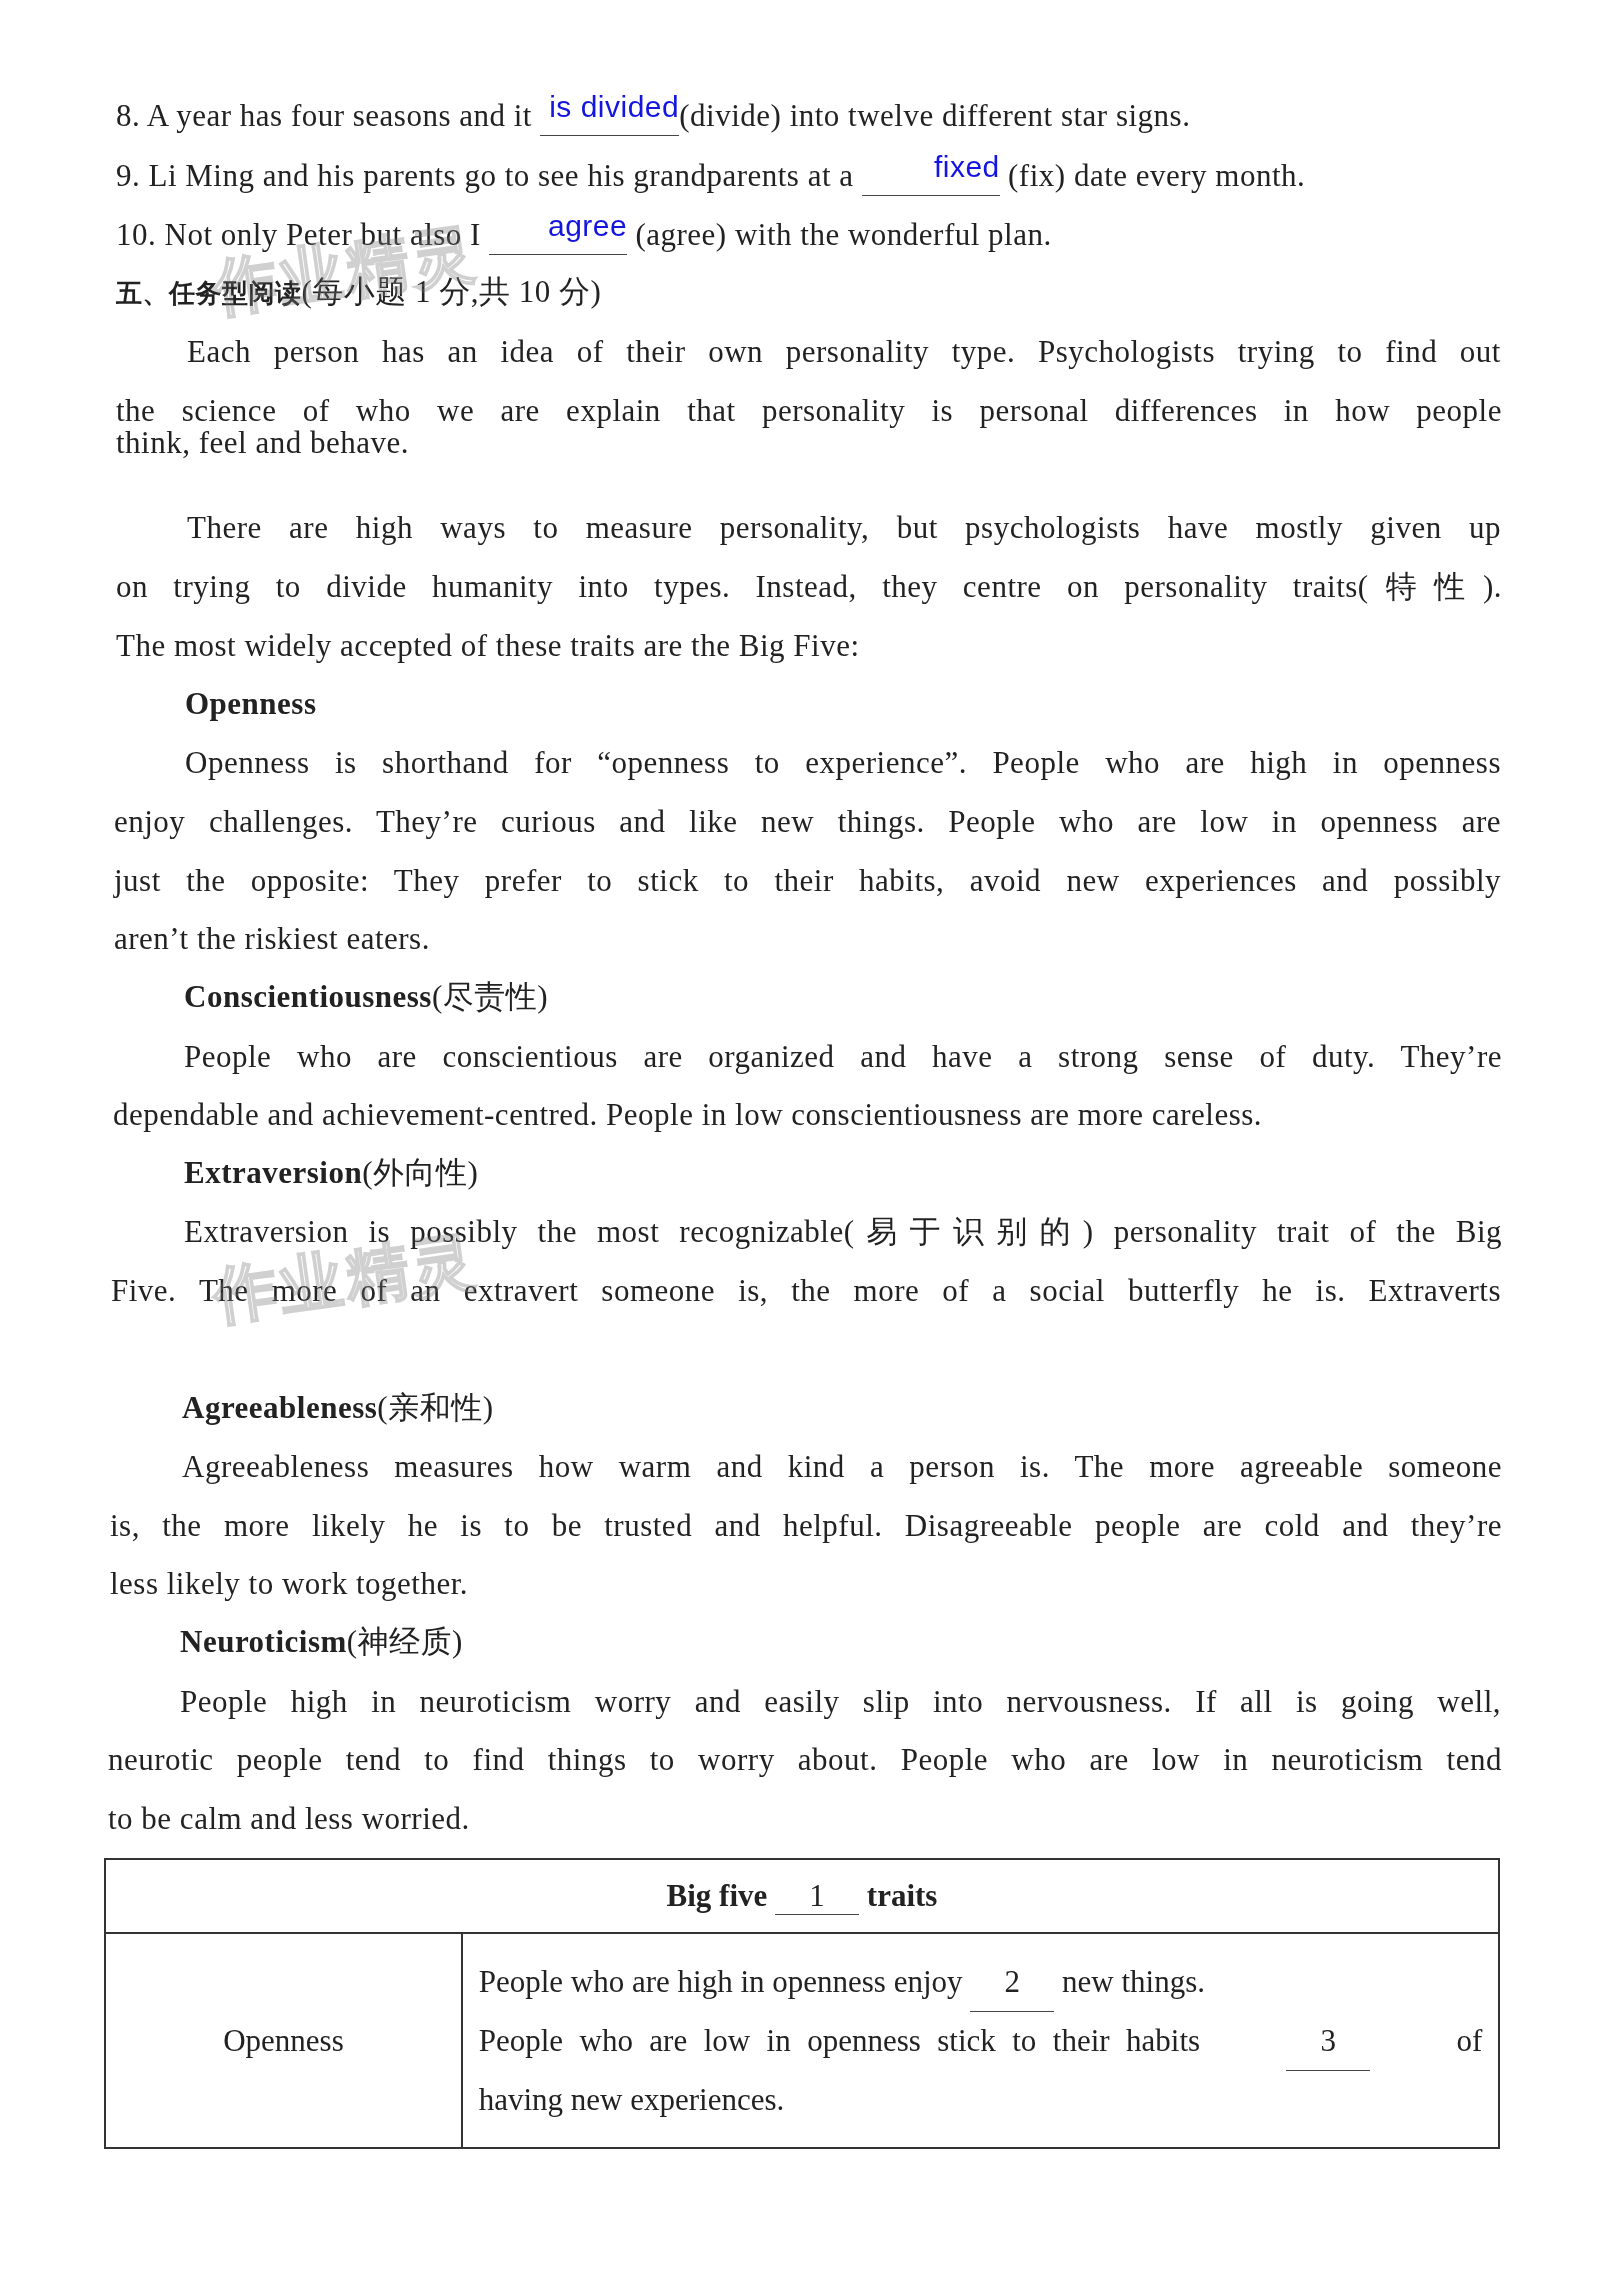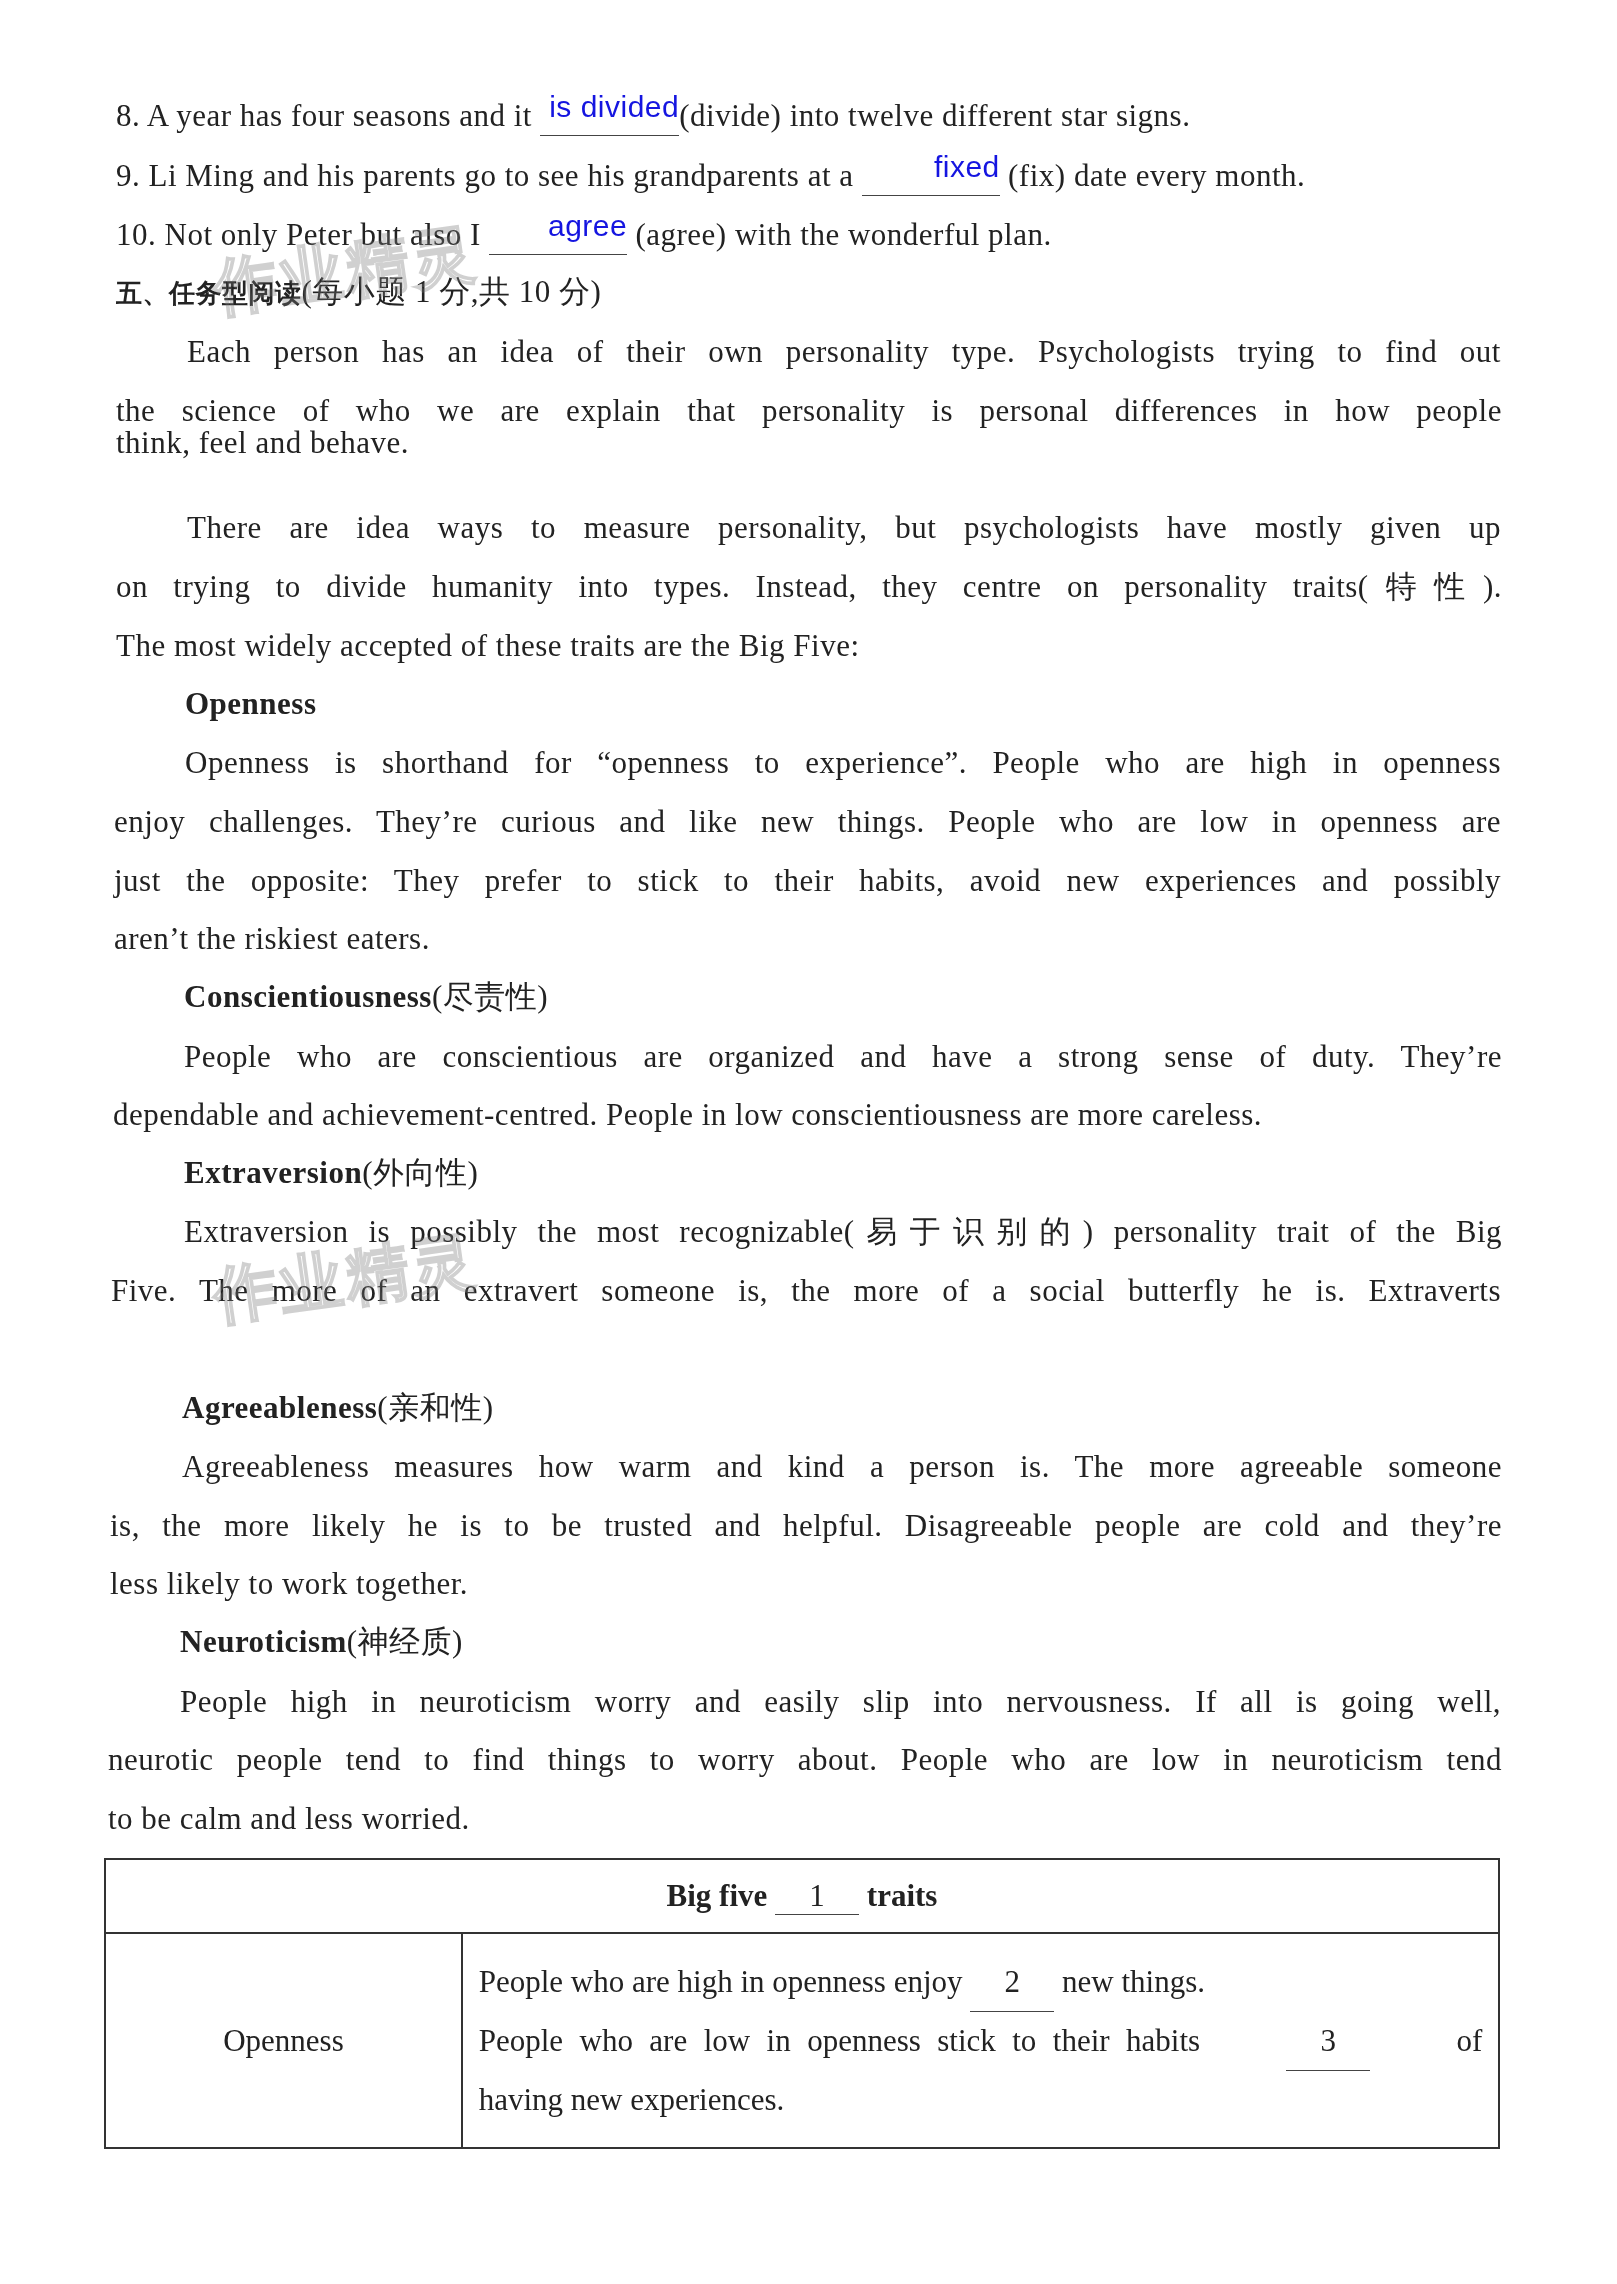--- a/index.html
+++ b/index.html
@@ -55,21 +55,21 @@
   </div>
 
   <div class="line" style="left:116px; top:273px;">
     <span class="section-title">五、任务型阅读</span><span class="section-note">(每小题 1 分,共 10 分)</span>
   </div>
 
   <div class="line justify" style="left:187px; width:1314px; top:333px;">Each person has an idea of their own personality type. Psychologists trying to find out</div>
   <div class="line justify" style="left:116px; width:1386px; top:392px;">the science of who we are explain that personality is personal differences in how people</div>
   <div class="line" style="left:116px; top:424px;text-align:right;">think, feel and behave.</div>
 
-  <div class="line justify" style="left:187px; width:1314px; top:509px;">There are idea ways to measure personality, but psychologists have mostly given up</div>
+  <div class="line justify" style="left:187px; width:1314px; top:509px;">There are high ways to measure personality, but psychologists have mostly given up</div>
   <div class="line justify" style="left:116px; width:1386px; top:568px;">on trying to divide humanity into types. Instead, they centre on personality traits(特性).</div>
   <div class="line" style="left:116px; top:627px;">The most widely accepted of these traits are the Big Five:</div>
 
   <div class="line heading" style="left:185px; top:685px;">
     <span>Openness</span>
   </div>
   <div class="line justify" style="left:185px; width:1316px; top:744px;">Openness is shorthand for “openness to experience”. People who are high in openness</div>
   <div class="line justify" style="left:114px; width:1387px; top:803px;">enjoy challenges. They’re curious and like new things. People who are low in openness are</div>
   <div class="line justify" style="left:114px; width:1387px; top:862px;">just the opposite: They prefer to stick to their habits, avoid new experiences and possibly</div>
   <div class="line" style="left:114px; top:920px;">aren’t the riskiest eaters.</div>

